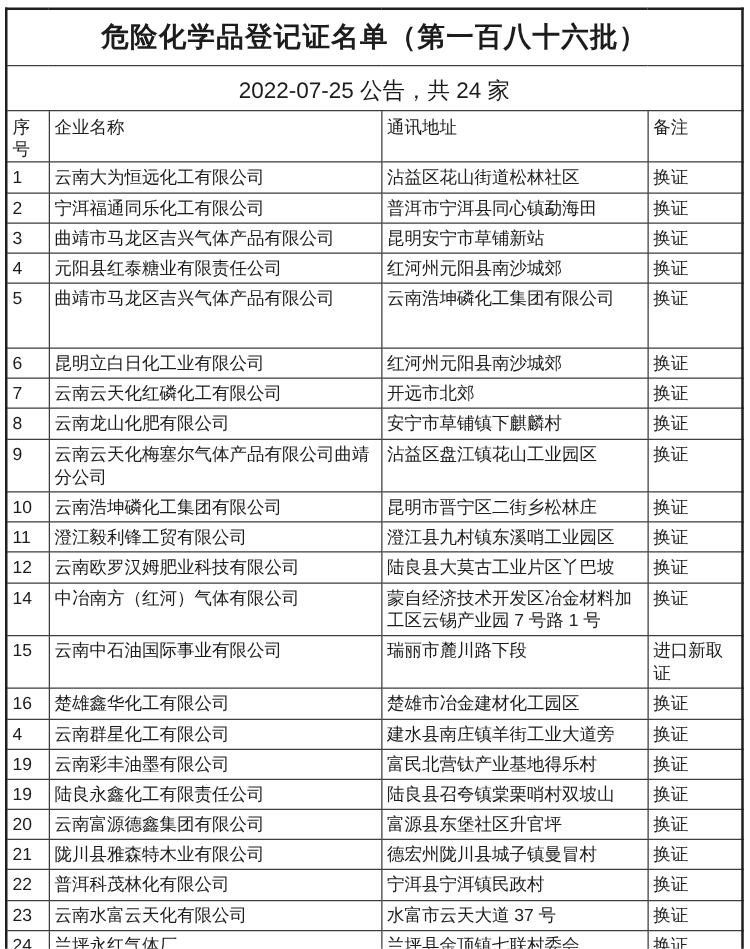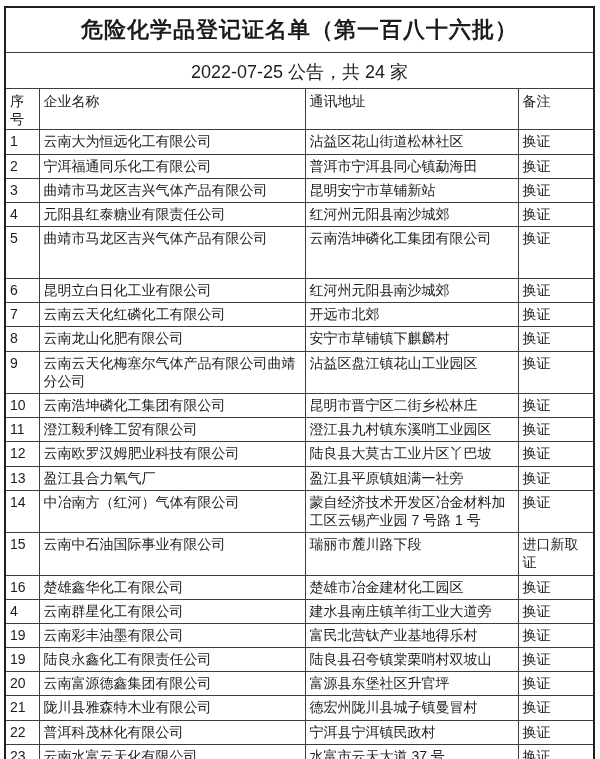--- a/index.html
+++ b/index.html
@@ -151,26 +151,20 @@
           <td>澄江县九村镇东溪哨工业园区</td>
           <td>换证</td>
         </tr>
         <tr>
           <td>12</td>
           <td>云南欧罗汉姆肥业科技有限公司</td>
           <td>陆良县大莫古工业片区丫巴坡</td>
           <td>换证</td>
         </tr>
         <tr>
-          <td>13</td>
-          <td>盈江县合力氧气厂</td>
-          <td>盈江县平原镇姐满一社旁</td>
-          <td>换证</td>
-        </tr>
-        <tr>
           <td>14</td>
           <td>中冶南方（红河）气体有限公司</td>
           <td>蒙自经济技术开发区冶金材料加工区云锡产业园 7 号路 1 号</td>
           <td>换证</td>
         </tr>
         <tr>
           <td>15</td>
           <td>云南中石油国际事业有限公司</td>
           <td>瑞丽市麓川路下段</td>
           <td>进口新取证</td>

